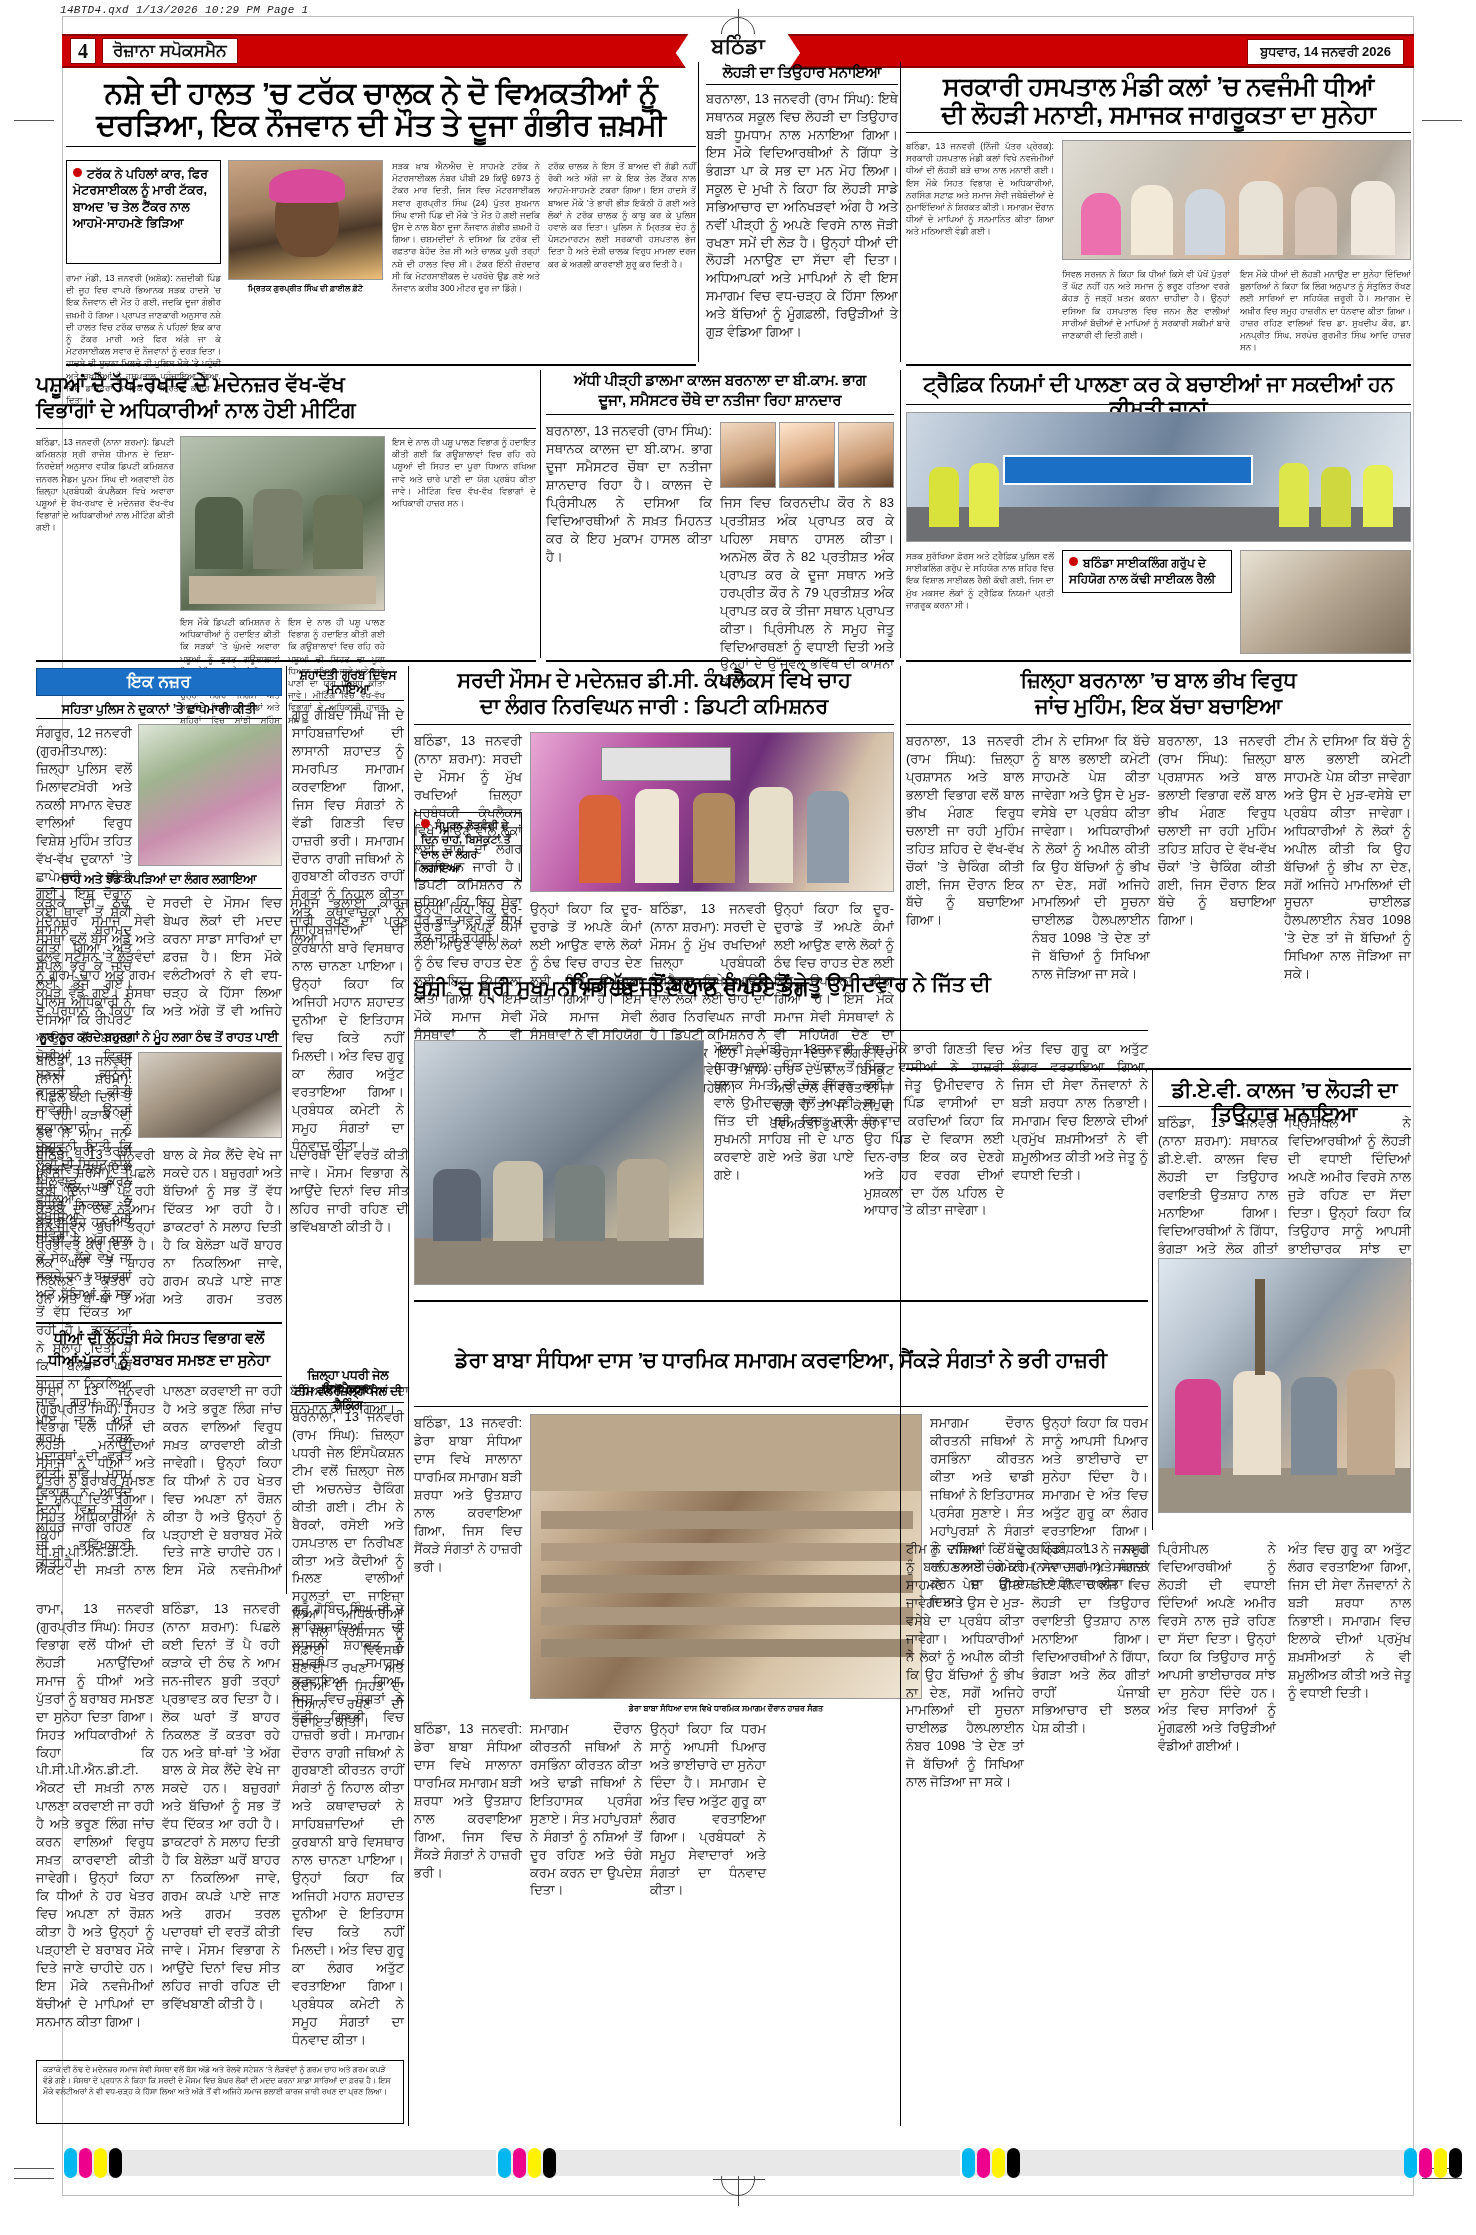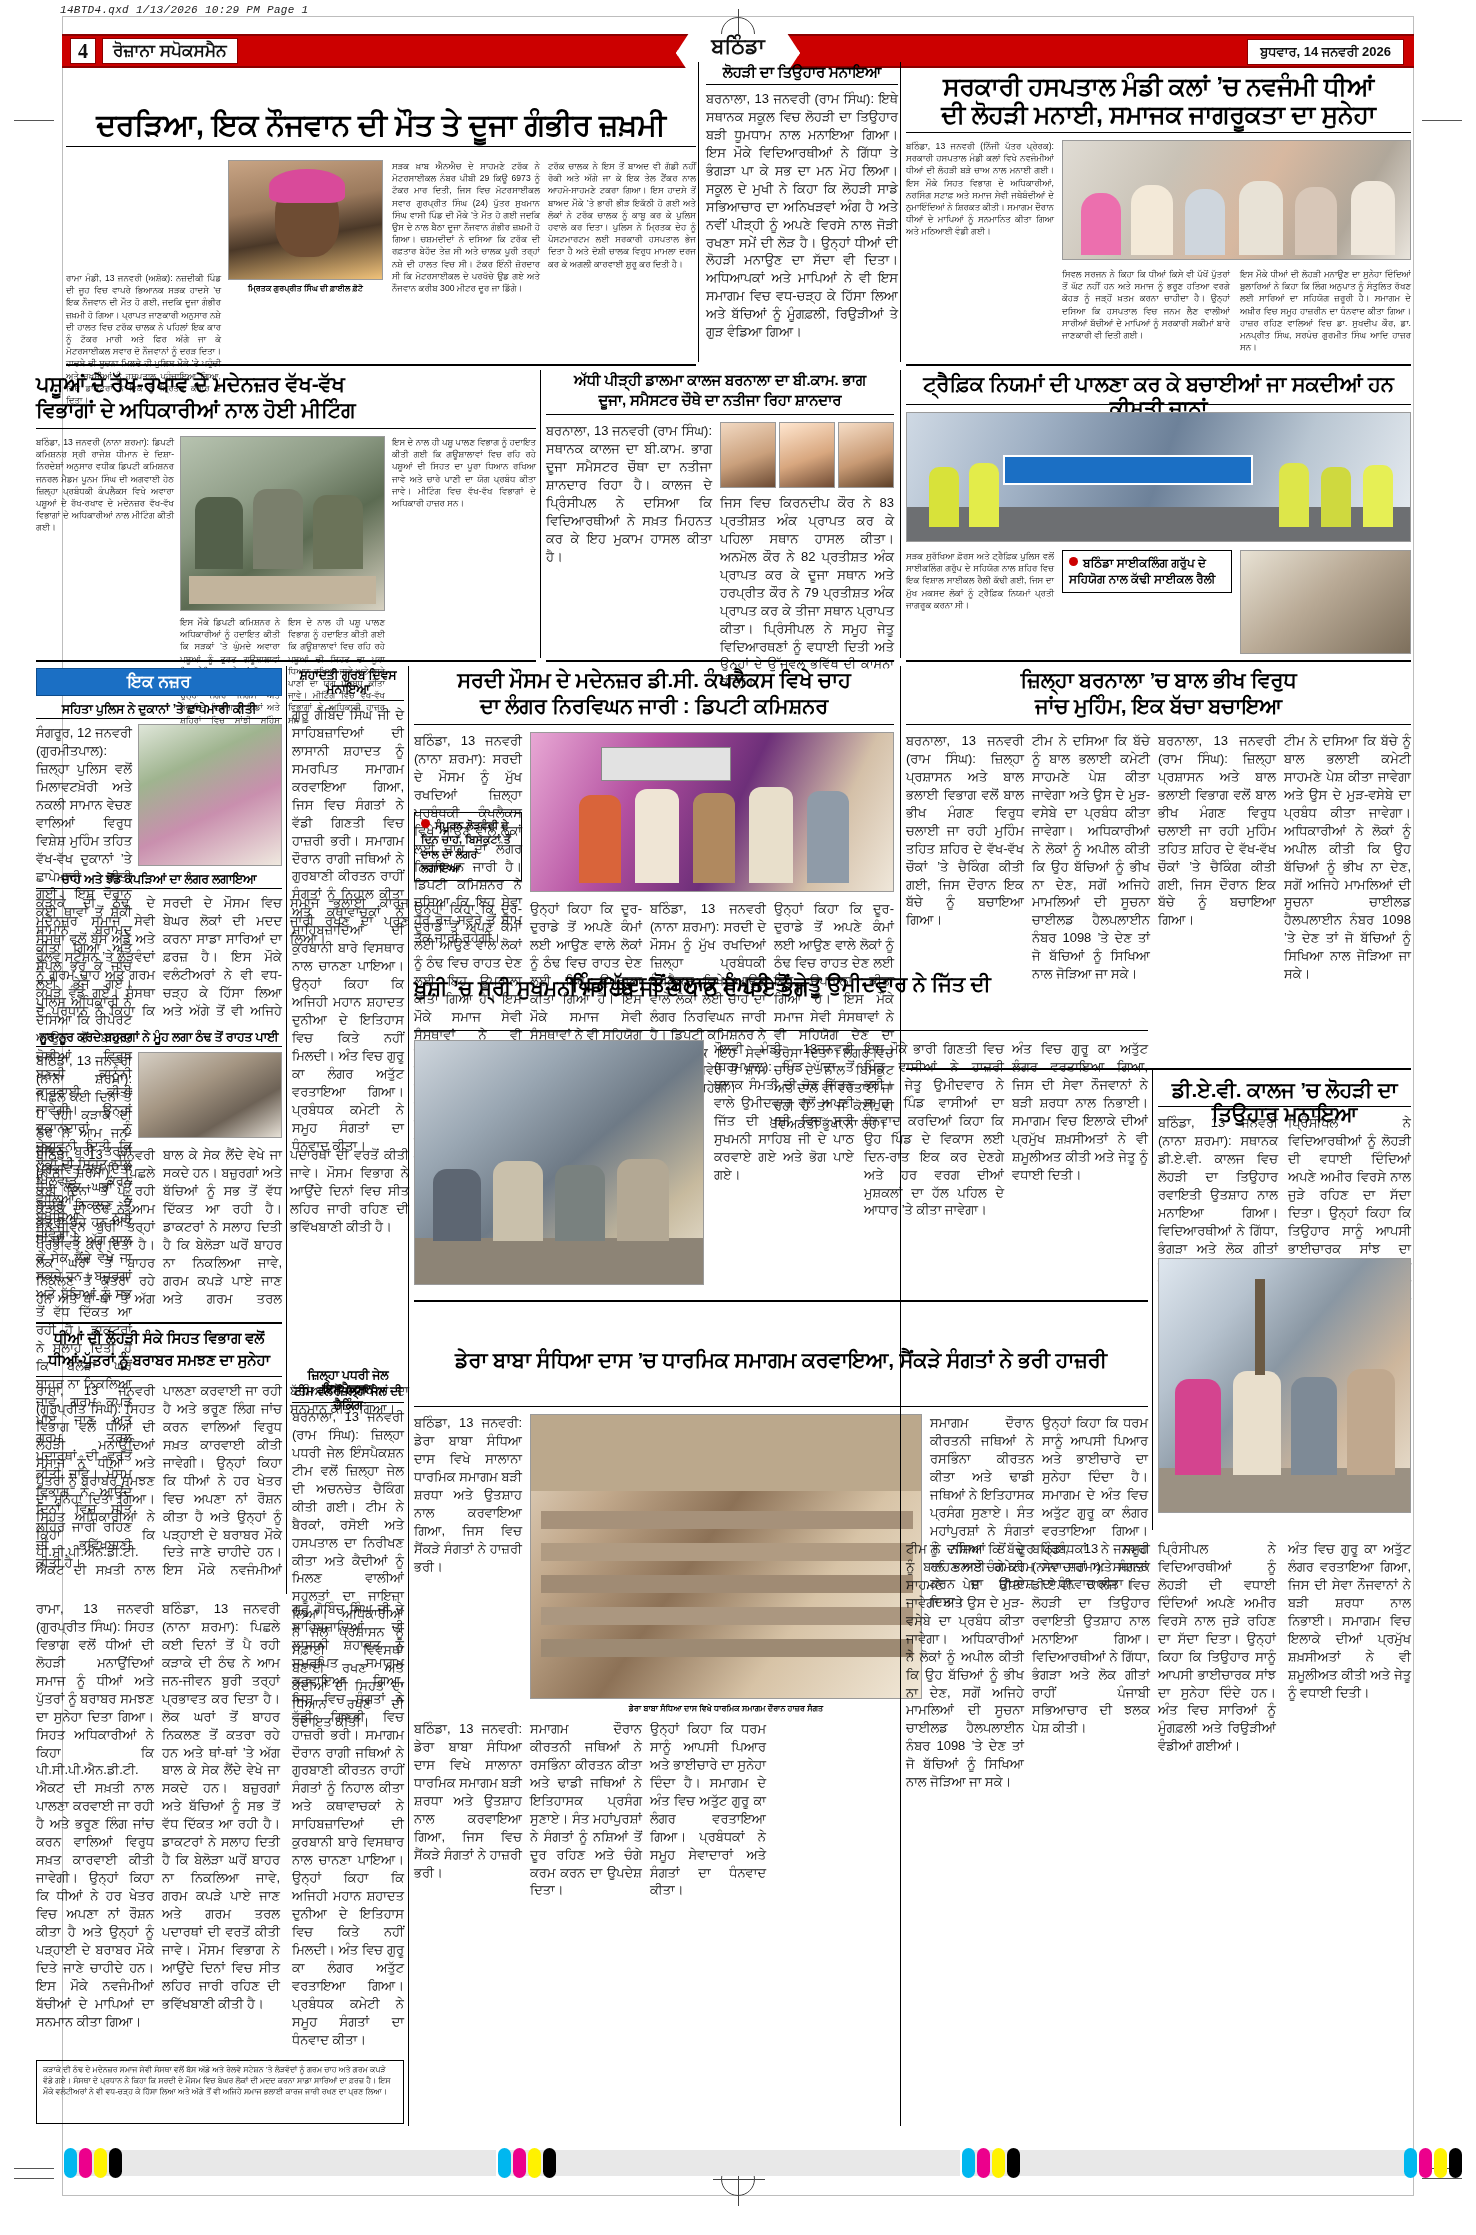--- a/index.html
+++ b/index.html
@@ -153,23 +153,27 @@
 
   <div class="masthead">
     <div class="folio">4</div>
     <div class="paper-name">ਰੋਜ਼ਾਨਾ ਸਪੋਕਸਮੈਨ</div>
     <div class="city-flag">
       <span>ਬਠਿੰਡਾ</span>
     </div>
     <div class="date-box">ਬੁਧਵਾਰ, 14 ਜਨਵਰੀ 2026</div>
   </div>
 
+  <div class="abs hl hl-xl" style="left:66px; top:76px; width:630px; text-align:center;">ਨਸ਼ੇ ਦੀ ਹਾਲਤ ’ਚ ਟਰੱਕ ਚਾਲਕ ਨੇ ਦੋ ਵਿਅਕਤੀਆਂ ਨੂੰ</div>
   <div class="abs hl hl-xl" style="left:66px; top:108px; width:630px; text-align:center;">ਦਰੜਿਆ, ਇਕ ਨੌਜਵਾਨ ਦੀ ਮੌਤ ਤੇ ਦੂਜਾ ਗੰਭੀਰ ਜ਼ਖ਼ਮੀ</div>
   <div class="abs hr-thin" style="left:66px; top:146px; width:630px;"></div>
 
+  <div class="abs teaser" style="left:66px; top:160px; width:155px; height:104px;">
+    <span class="dot"></span><span>ਟਰੱਕ ਨੇ ਪਹਿਲਾਂ ਕਾਰ, ਫਿਰ ਮੋਟਰਸਾਈਕਲ ਨੂੰ ਮਾਰੀ ਟੱਕਰ, ਬਾਅਦ ’ਚ ਤੇਲ ਟੈਂਕਰ ਨਾਲ ਆਹਮੋ-ਸਾਹਮਣੇ ਭਿੜਿਆ</span>
+  </div>
 
   <div class="abs photo" style="left:228px; top:160px; width:155px; height:120px;
        background:linear-gradient(170deg,#c8a484 0%,#9b7a5d 38%,#4a3828 62%,#f0c27a 100%);">
     <div style="position:absolute; left:46px; top:18px; width:64px; height:78px; border-radius:44% 44% 40% 40%;
         background:#6e4c33;"></div>
     <div style="position:absolute; left:40px; top:8px; width:76px; height:34px; border-radius:50% 50% 20% 20%;
         background:#d94a9a;"></div>
   </div>
   <div class="abs ph-cap" style="left:228px; top:282px; width:155px;">ਮ੍ਰਿਤਕ ਗੁਰਪ੍ਰੀਤ ਸਿੰਘ ਦੀ ਫ਼ਾਈਲ ਫ਼ੋਟੋ</div>
 

